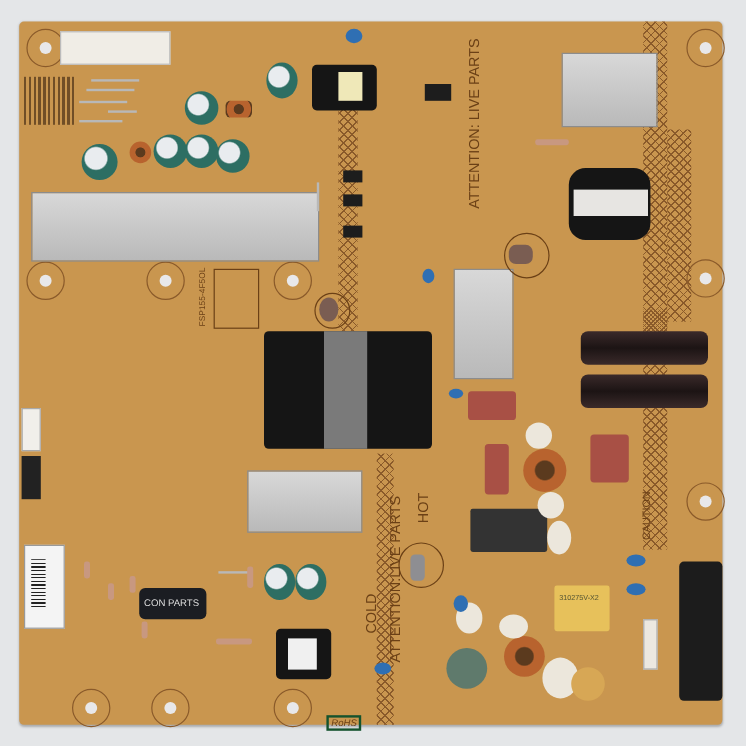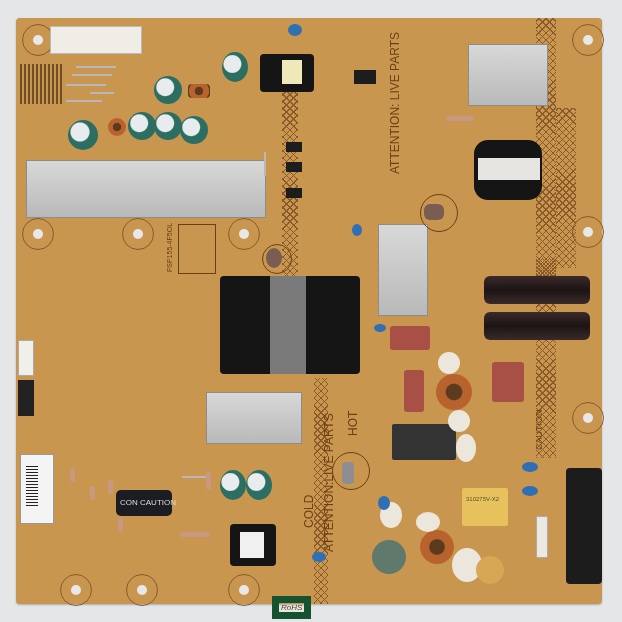--- a/index.html
+++ b/index.html
@@ -88,21 +88,21 @@
   <div class="txt" style="left:150px;top:254px;font-size:7px;transform:rotate(-90deg);transform-origin:left top;">FSP155-4F5OL</div>
 
   <div class="heatsink" style="left:190px;top:374px;width:94px;height:50px"></div>
 
   <div class="cap" style="left:204px;top:452px;width:26px;height:30px"></div>
   <div class="cap" style="left:230px;top:452px;width:26px;height:30px"></div>
   <div class="xform" style="left:214px;top:506px;width:46px;height:42px"></div>
   <div class="abs" style="left:224px;top:514px;width:24px;height:26px;background:#f0f0f0"></div>
 
   <div class="abs" style="left:100px;top:472px;width:56px;height:26px;background:#1b1d22;border-radius:5px;"></div>
-  <div class="txt" style="left:104px;top:480px;font-size:8px;color:#ddd">CON CAUTION</div>
+  <div class="txt" style="left:104px;top:480px;font-size:8px;color:#ddd">CON PARTS</div>
 
   <div class="label-sticker" style="left:4px;top:436px;width:32px;height:68px"></div>
   <div class="barcode" style="left:10px;top:448px;width:12px;height:40px"></div>
 
   <div class="abs" style="left:2px;top:322px;width:14px;height:34px;background:#f1efea;border:1px solid #aaa"></div>
   <div class="abs" style="left:2px;top:362px;width:16px;height:36px;background:#222"></div>
 
   <div class="txt" style="left:286px;top:510px;font-size:12px;transform:rotate(-90deg);transform-origin:left top;">COLD</div>
   <div class="txt" style="left:330px;top:418px;font-size:12px;transform:rotate(-90deg);transform-origin:left top;">HOT</div>
   <div class="txt" style="left:306px;top:534px;font-size:12px;transform:rotate(-90deg);transform-origin:left top;">ATTENTION:LIVE PARTS</div>
@@ -156,15 +156,15 @@
   <div class="jumper" style="left:248px;top:134px;width:2px;height:24px"></div>
 
   <div class="res" style="left:430px;top:98px;width:28px"></div>
   <div class="res" style="left:164px;top:514px;width:30px"></div>
   <div class="res" style="left:54px;top:450px;width:5px;height:14px"></div>
   <div class="res" style="left:74px;top:468px;width:5px;height:14px"></div>
   <div class="res" style="left:92px;top:462px;width:5px;height:14px"></div>
   <div class="res" style="left:102px;top:500px;width:5px;height:14px"></div>
   <div class="res" style="left:190px;top:454px;width:5px;height:18px"></div>
 
-  <div class="txt" style="left:256px;top:578px;font-size:8px;border:7px solid #14532d;padding:0 2px;font-style:italic;">RoHS</div>
+  <div class="txt" style="left:256px;top:578px;font-size:8px;border:2px solid #14532d;padding:0 2px;font-style:italic;">RoHS</div>
 
 </div>
 
 </body></html>

